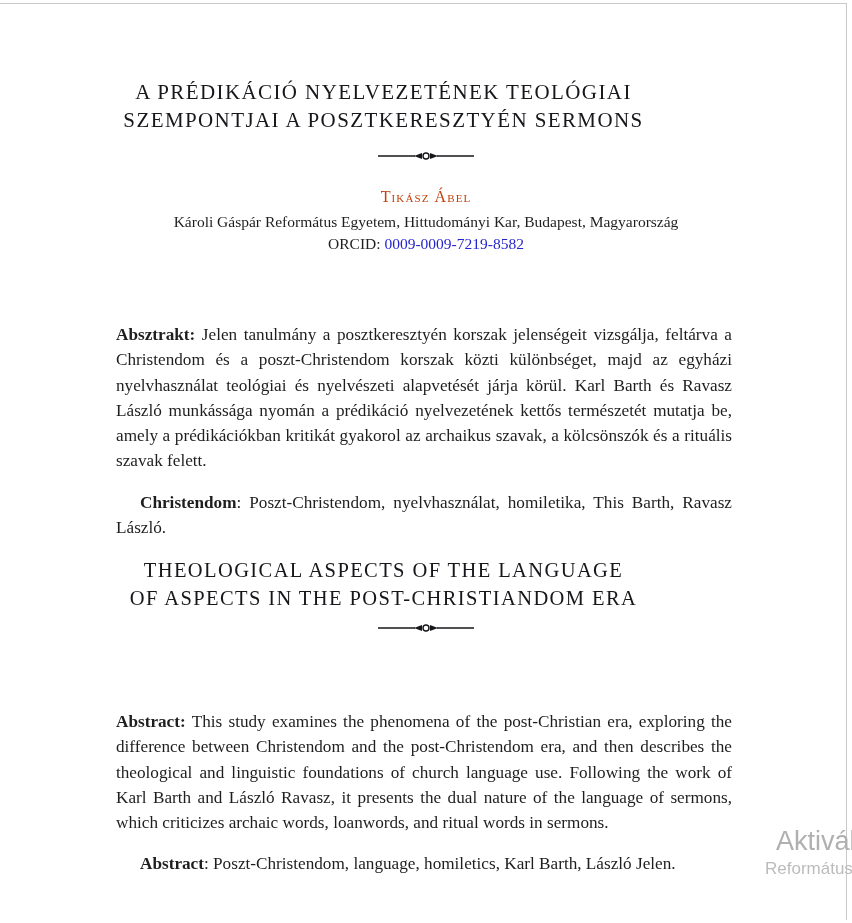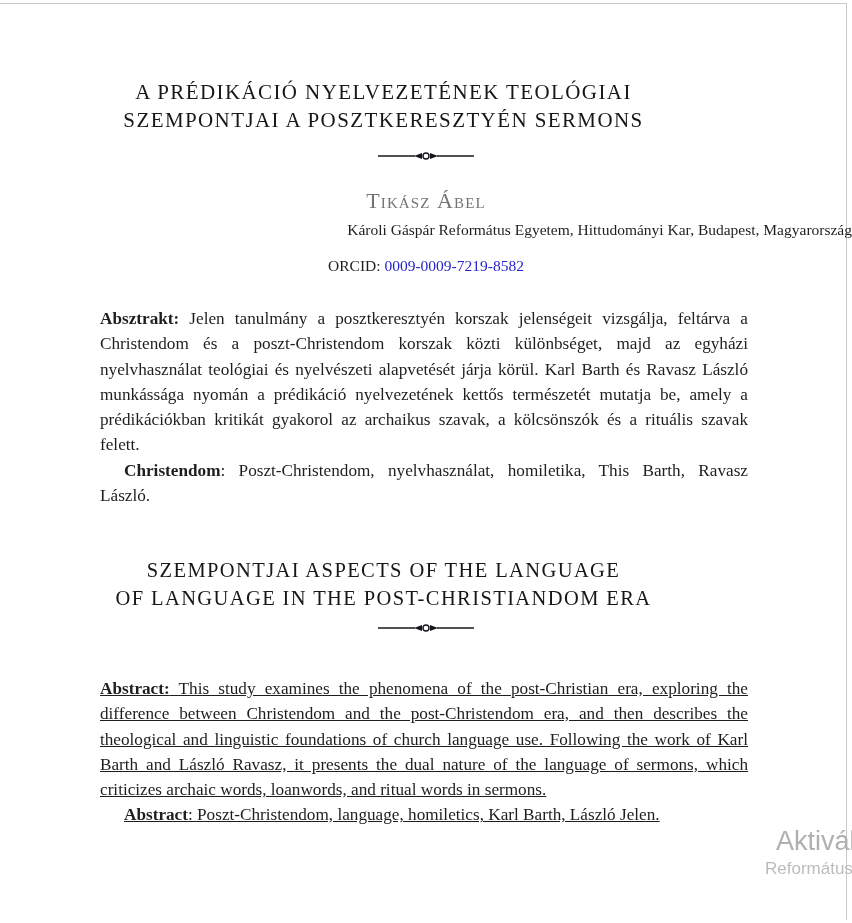--- a/index.html
+++ b/index.html
@@ -54,49 +54,48 @@
   .orn2 { top: 620px; }
   
   .author-block {
     position: absolute;
     top: 188px; left: 0;
     width: 852px;
     text-align: center;
   }
   .author-name {
     font-variant: small-caps;
-    font-size: 22px;
+    font-size: 16px;
     letter-spacing: 1.1px;
-    color: #737373;
+    color: #c2410c;
   }
   .affiliation {
     margin-top: 7px;
     font-size: 15.5px;
-    text-align: right;
   }
   .orcid-line {
-    margin-top: 18px;
+    margin-top: 4px;
     font-size: 15.5px;
   }
   .orcid-link {
     color: #2525cb;
     cursor: pointer;
   }
   
   .body-block {
     position: absolute;
     left: 100px;
     width: 648px;
     font-size: 17.2px;
     line-height: 25.3px;
     text-align: justify;
   }
   .hu-body { top: 306px; }
-  .en-body { top: 676px; text-decoration: underline; }
-  .para { margin: 0; }
+  .en-body { top: 693px; }
+  .para { margin: 16px; }
   .para.indent { text-indent: 24px; }
   .lbl { font-weight: bold; }
   
   .watermark {
     position: absolute;
     top: 0; left: 0;
     width: 852px; height: 923px;
     pointer-events: none;
     font-family: "Liberation Sans", sans-serif;
   }
@@ -151,22 +150,22 @@
   <div class="body-block hu-body">
     <p class="para">
       <span class="lbl">Absztrakt:</span><span> Jelen tanulmány a posztkeresztyén korszak jelenségeit vizsgálja, feltárva a Christendom és a poszt-Christendom korszak közti különbséget, majd az egyházi nyelvhasználat teológiai és nyelvészeti alapvetését járja körül. Karl Barth és Ravasz László munkássága nyomán a prédikáció nyelvezetének kettős természetét mutatja be, amely a prédikációkban kritikát gyakorol az archaikus szavak, a kölcsönszók és a rituális szavak felett.</span>
     </p>
     <p class="para indent">
       <span class="lbl">Christendom</span><span>: Poszt-Christendom, nyelvhasználat, homiletika, This Barth, Ravasz László.</span>
     </p>
   </div>
 
   <h2 class="main-title en-title">
-    <span class="tline">SZEMPONTJAI ASPECTS OF THE LANGUAGE</span>
-    <span class="tline">OF LANGUAGE IN THE POST-CHRISTIANDOM ERA</span>
+    <span class="tline">THEOLOGICAL ASPECTS OF THE LANGUAGE</span>
+    <span class="tline">OF ASPECTS IN THE POST-CHRISTIANDOM ERA</span>
   </h2>
 
   <div class="ornament orn2">
     <svg width="96" height="12" viewBox="0 0 96 12">
       <line x1="0" y1="6" x2="37" y2="6" stroke="#17171b" stroke-width="1.3"></line>
       <polygon points="36,6 44,2.9 44,9.1" fill="#17171b"></polygon>
       <circle cx="48" cy="6" r="3" fill="none" stroke="#17171b" stroke-width="1.4"></circle>
       <polygon points="60,6 52,2.9 52,9.1" fill="#17171b"></polygon>
       <line x1="59" y1="6" x2="96" y2="6" stroke="#17171b" stroke-width="1.3"></line>
     </svg>

